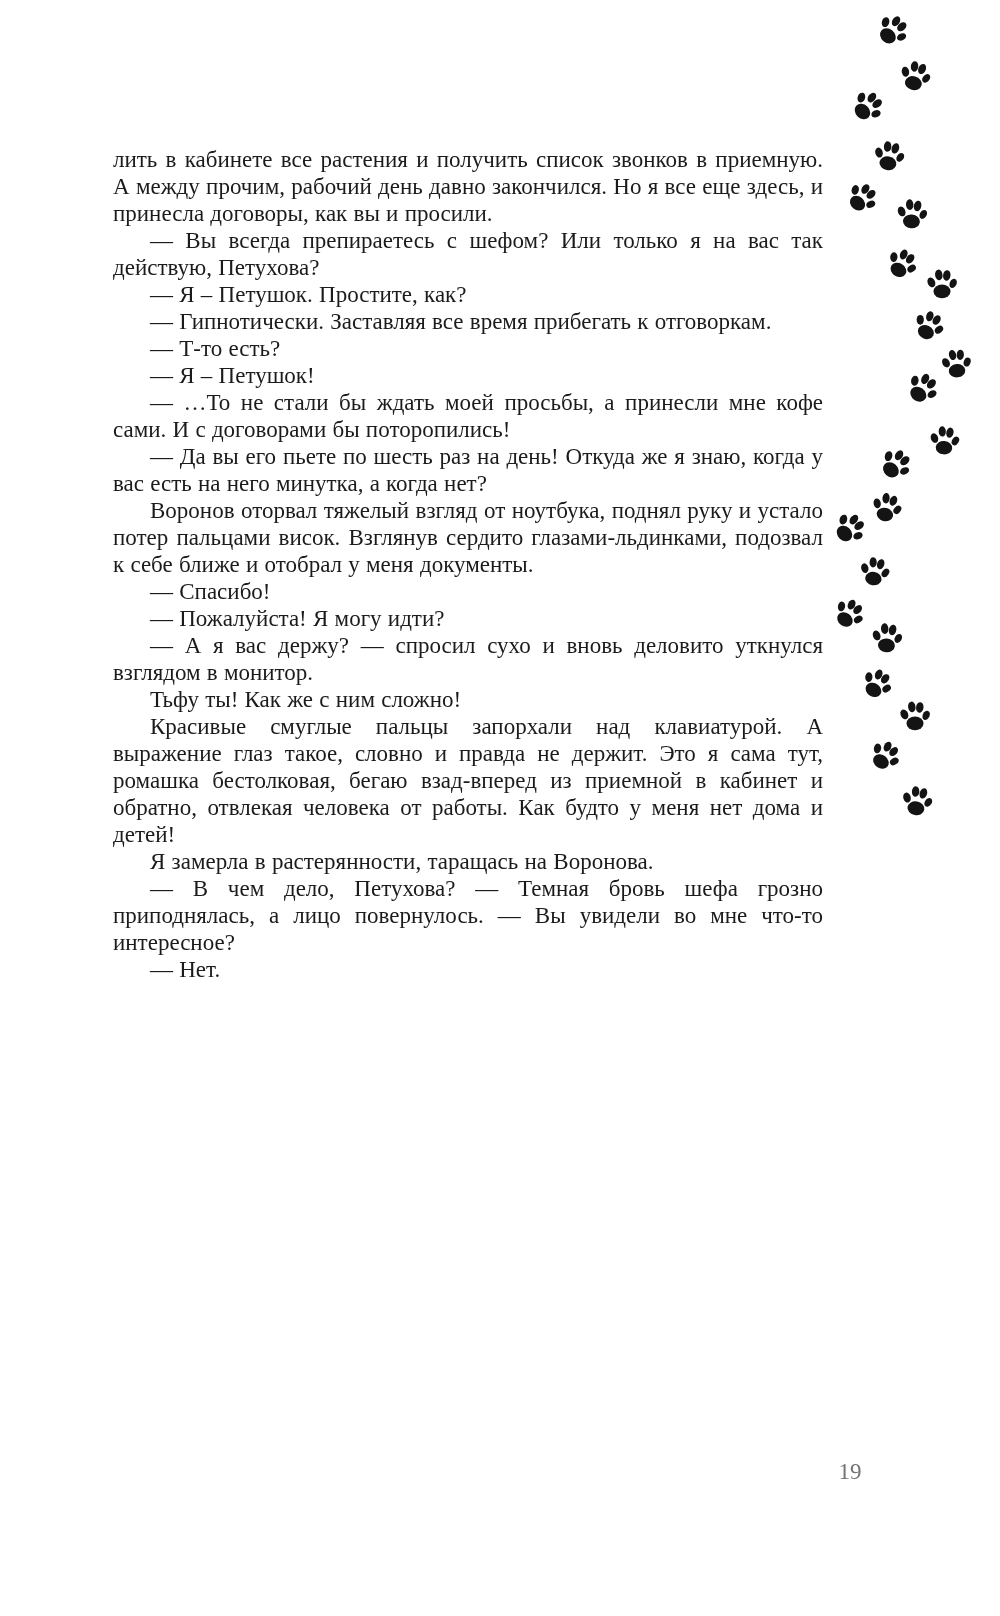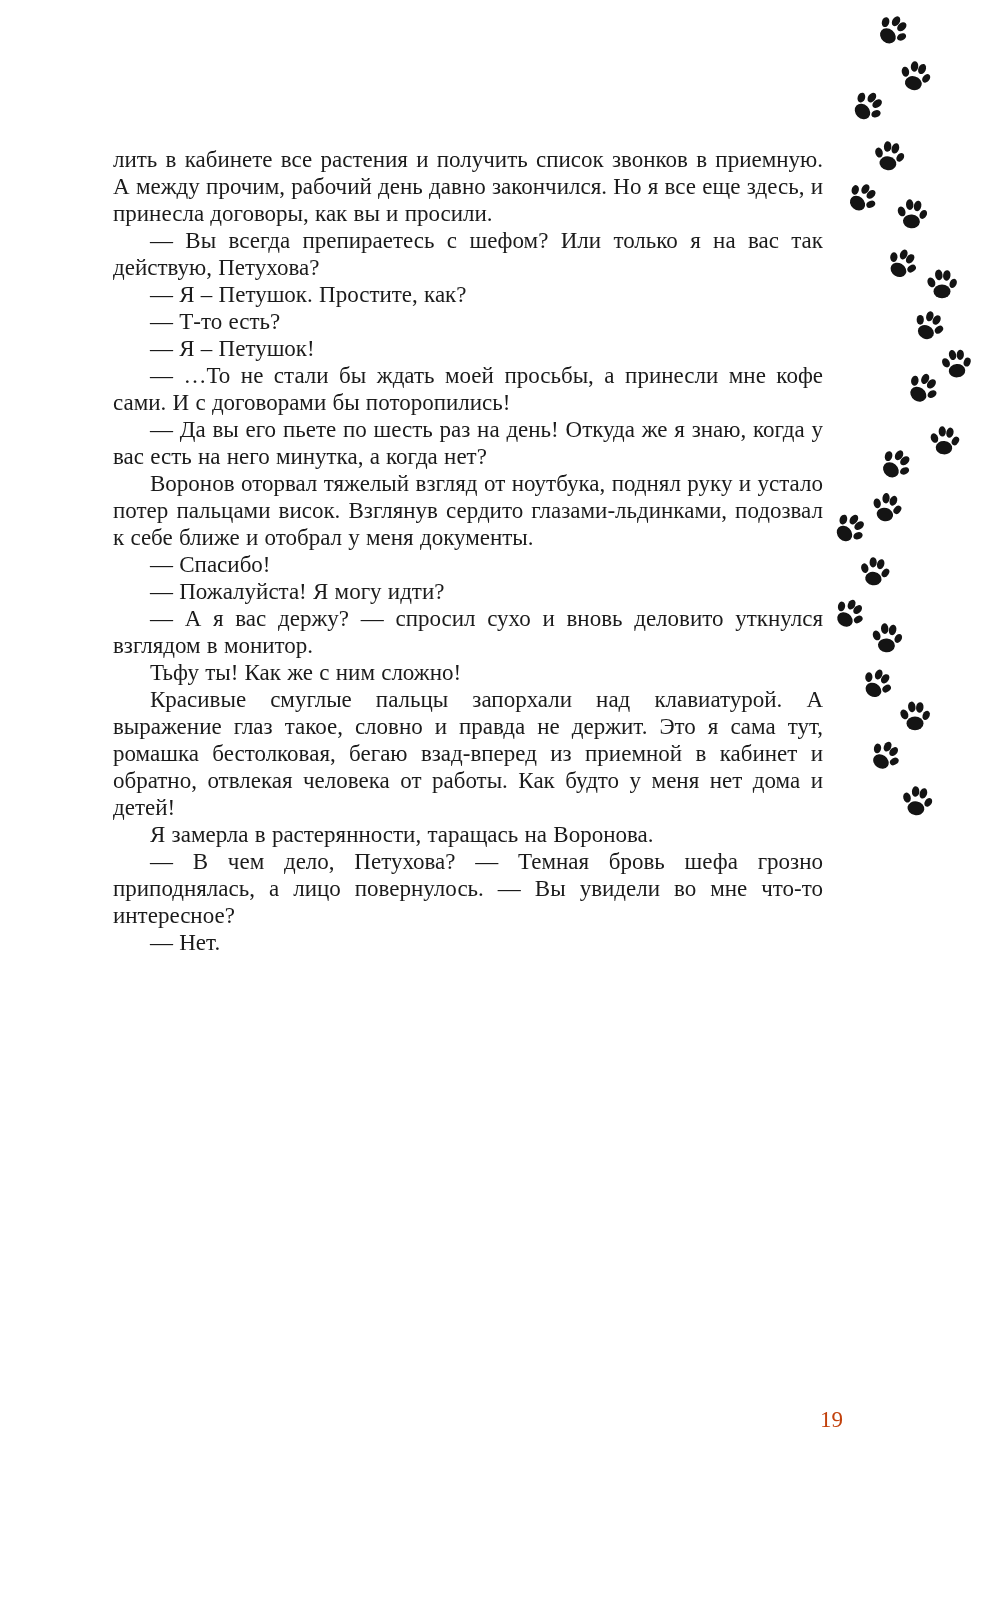--- a/index.html
+++ b/index.html
@@ -33,26 +33,26 @@
   }
   .para {
     margin: 0;
   }
   .para.indent {
     text-indent: 37px;
   }
   .page-number {
     position: absolute;
     left: 820px;
-    top: 1404px;
+    top: 1456px;
     width: 60px;
-    text-align: left;
+    text-align: center;
     font-size: 23px;
     line-height: 31px;
-    color: #c2410c;
+    color: #737373;
   }
   .paw-trail {
     position: absolute;
     inset: 0;
     pointer-events: none;
   }
   .paw {
     position: absolute;
   }
   .paw svg {
@@ -262,20 +262,21 @@
           <ellipse cx="26" cy="13" rx="7" ry="10" fill="#141414" transform="rotate(-8 26 13)"></ellipse>
           <ellipse cx="41" cy="14" rx="7" ry="10" fill="#141414" transform="rotate(8 41 14)"></ellipse>
           <ellipse cx="53" cy="29" rx="6.5" ry="9" fill="#141414" transform="rotate(25 53 29)"></ellipse>
         </svg>
       </div>
     </div>
   <div class="text-block">
       <p class="para" lang="ru">лить в кабинете все растения и получить список звонков в приемную. А между прочим, рабочий день давно закончился. Но я все еще здесь, и принесла договоры, как вы и просили.</p>
       <p class="para indent" lang="ru">— Вы всегда препираетесь с шефом? Или только я на вас так действую, Петухова?</p>
       <p class="para indent" lang="ru">— Я – Петушок. Простите, как?</p>
+      <p class="para indent" lang="ru">— Гипнотически. Заставляя все время прибегать к отговоркам.</p>
       <p class="para indent" lang="ru">— Т-то есть?</p>
       <p class="para indent" lang="ru">— Я – Петушок!</p>
       <p class="para indent" lang="ru">— …То не стали бы ждать моей просьбы, а принесли мне кофе сами. И с договорами бы поторопились!</p>
       <p class="para indent" lang="ru">— Да вы его пьете по шесть раз на день! Откуда же я знаю, когда у вас есть на него минутка, а когда нет?</p>
       <p class="para indent" lang="ru">Воронов оторвал тяжелый взгляд от ноутбука, поднял руку и устало потер пальцами висок. Взглянув сердито глазами-льдинками, подозвал к себе ближе и отобрал у меня документы.</p>
       <p class="para indent" lang="ru">— Спасибо!</p>
       <p class="para indent" lang="ru">— Пожалуйста! Я могу идти?</p>
       <p class="para indent" lang="ru">— А я вас держу? — спросил сухо и вновь деловито уткнулся взглядом в монитор.</p>
       <p class="para indent" lang="ru">Тьфу ты! Как же с ним сложно!</p>
       <p class="para indent" lang="ru">Красивые смуглые пальцы запорхали над клавиатурой. А выражение глаз такое, словно и правда не держит. Это я сама тут, ромашка бестолковая, бегаю взад-вперед из приемной в кабинет и обратно, отвлекая человека от работы. Как будто у меня нет дома и детей!</p>

